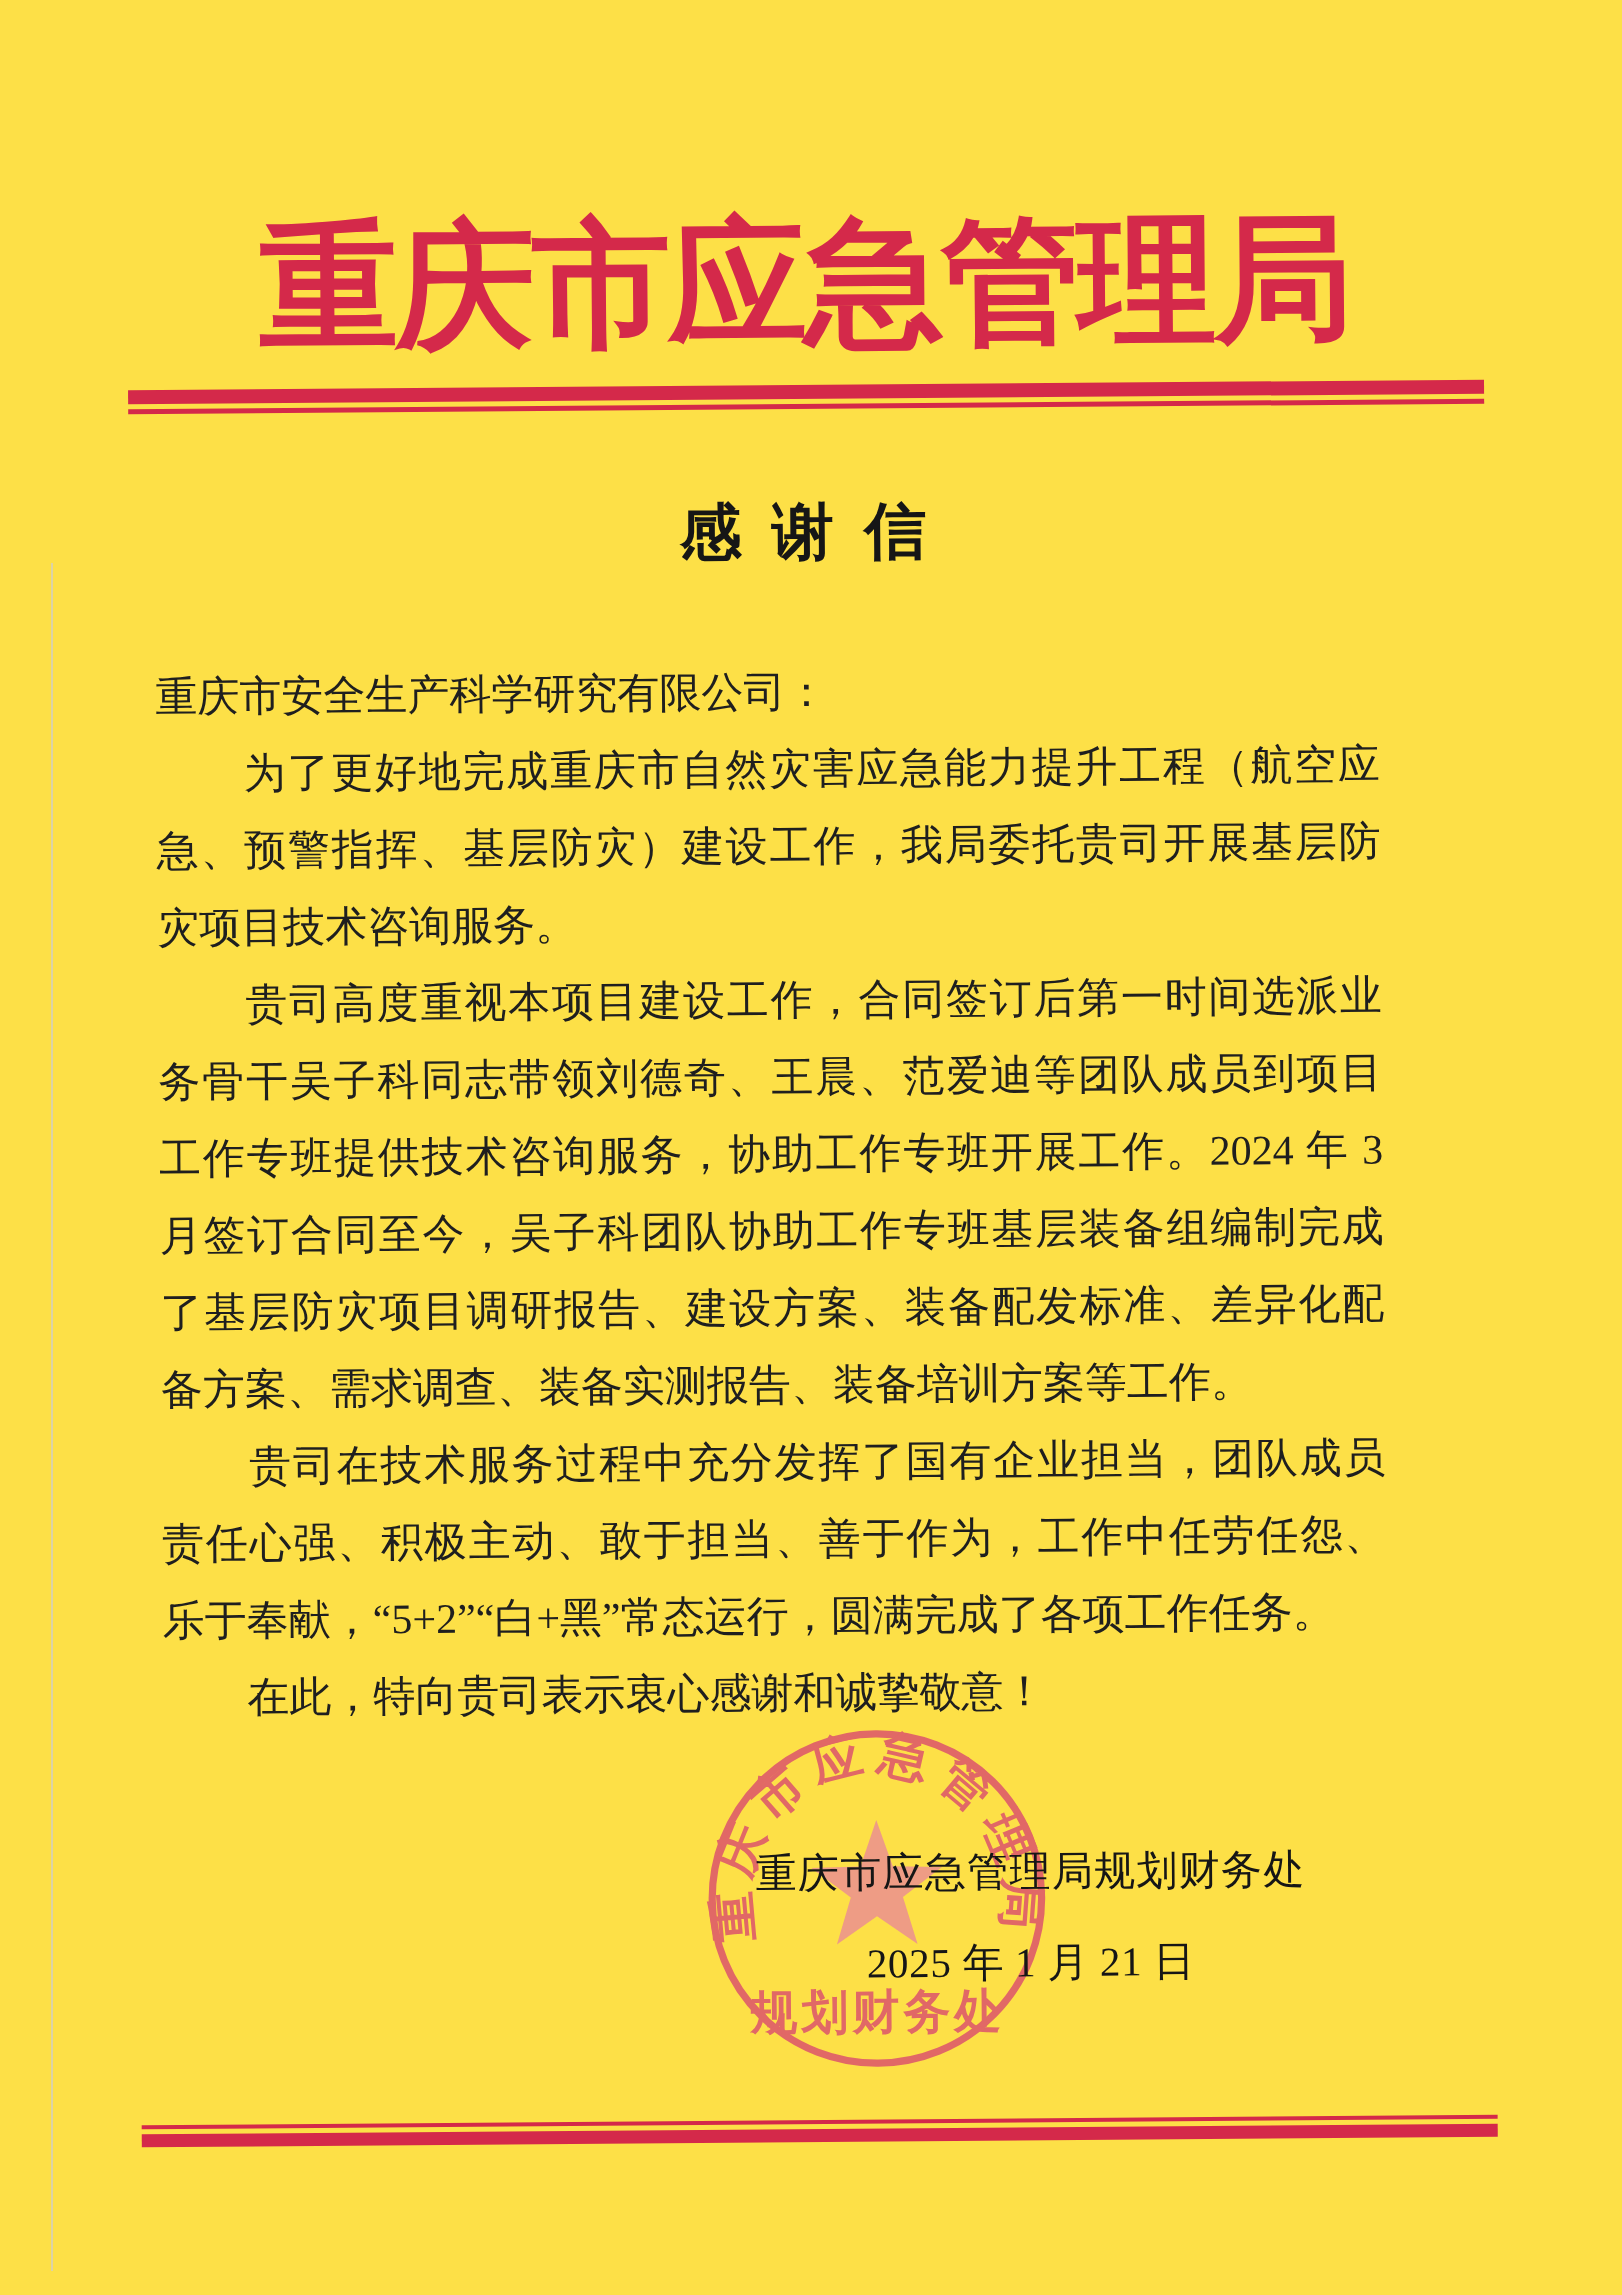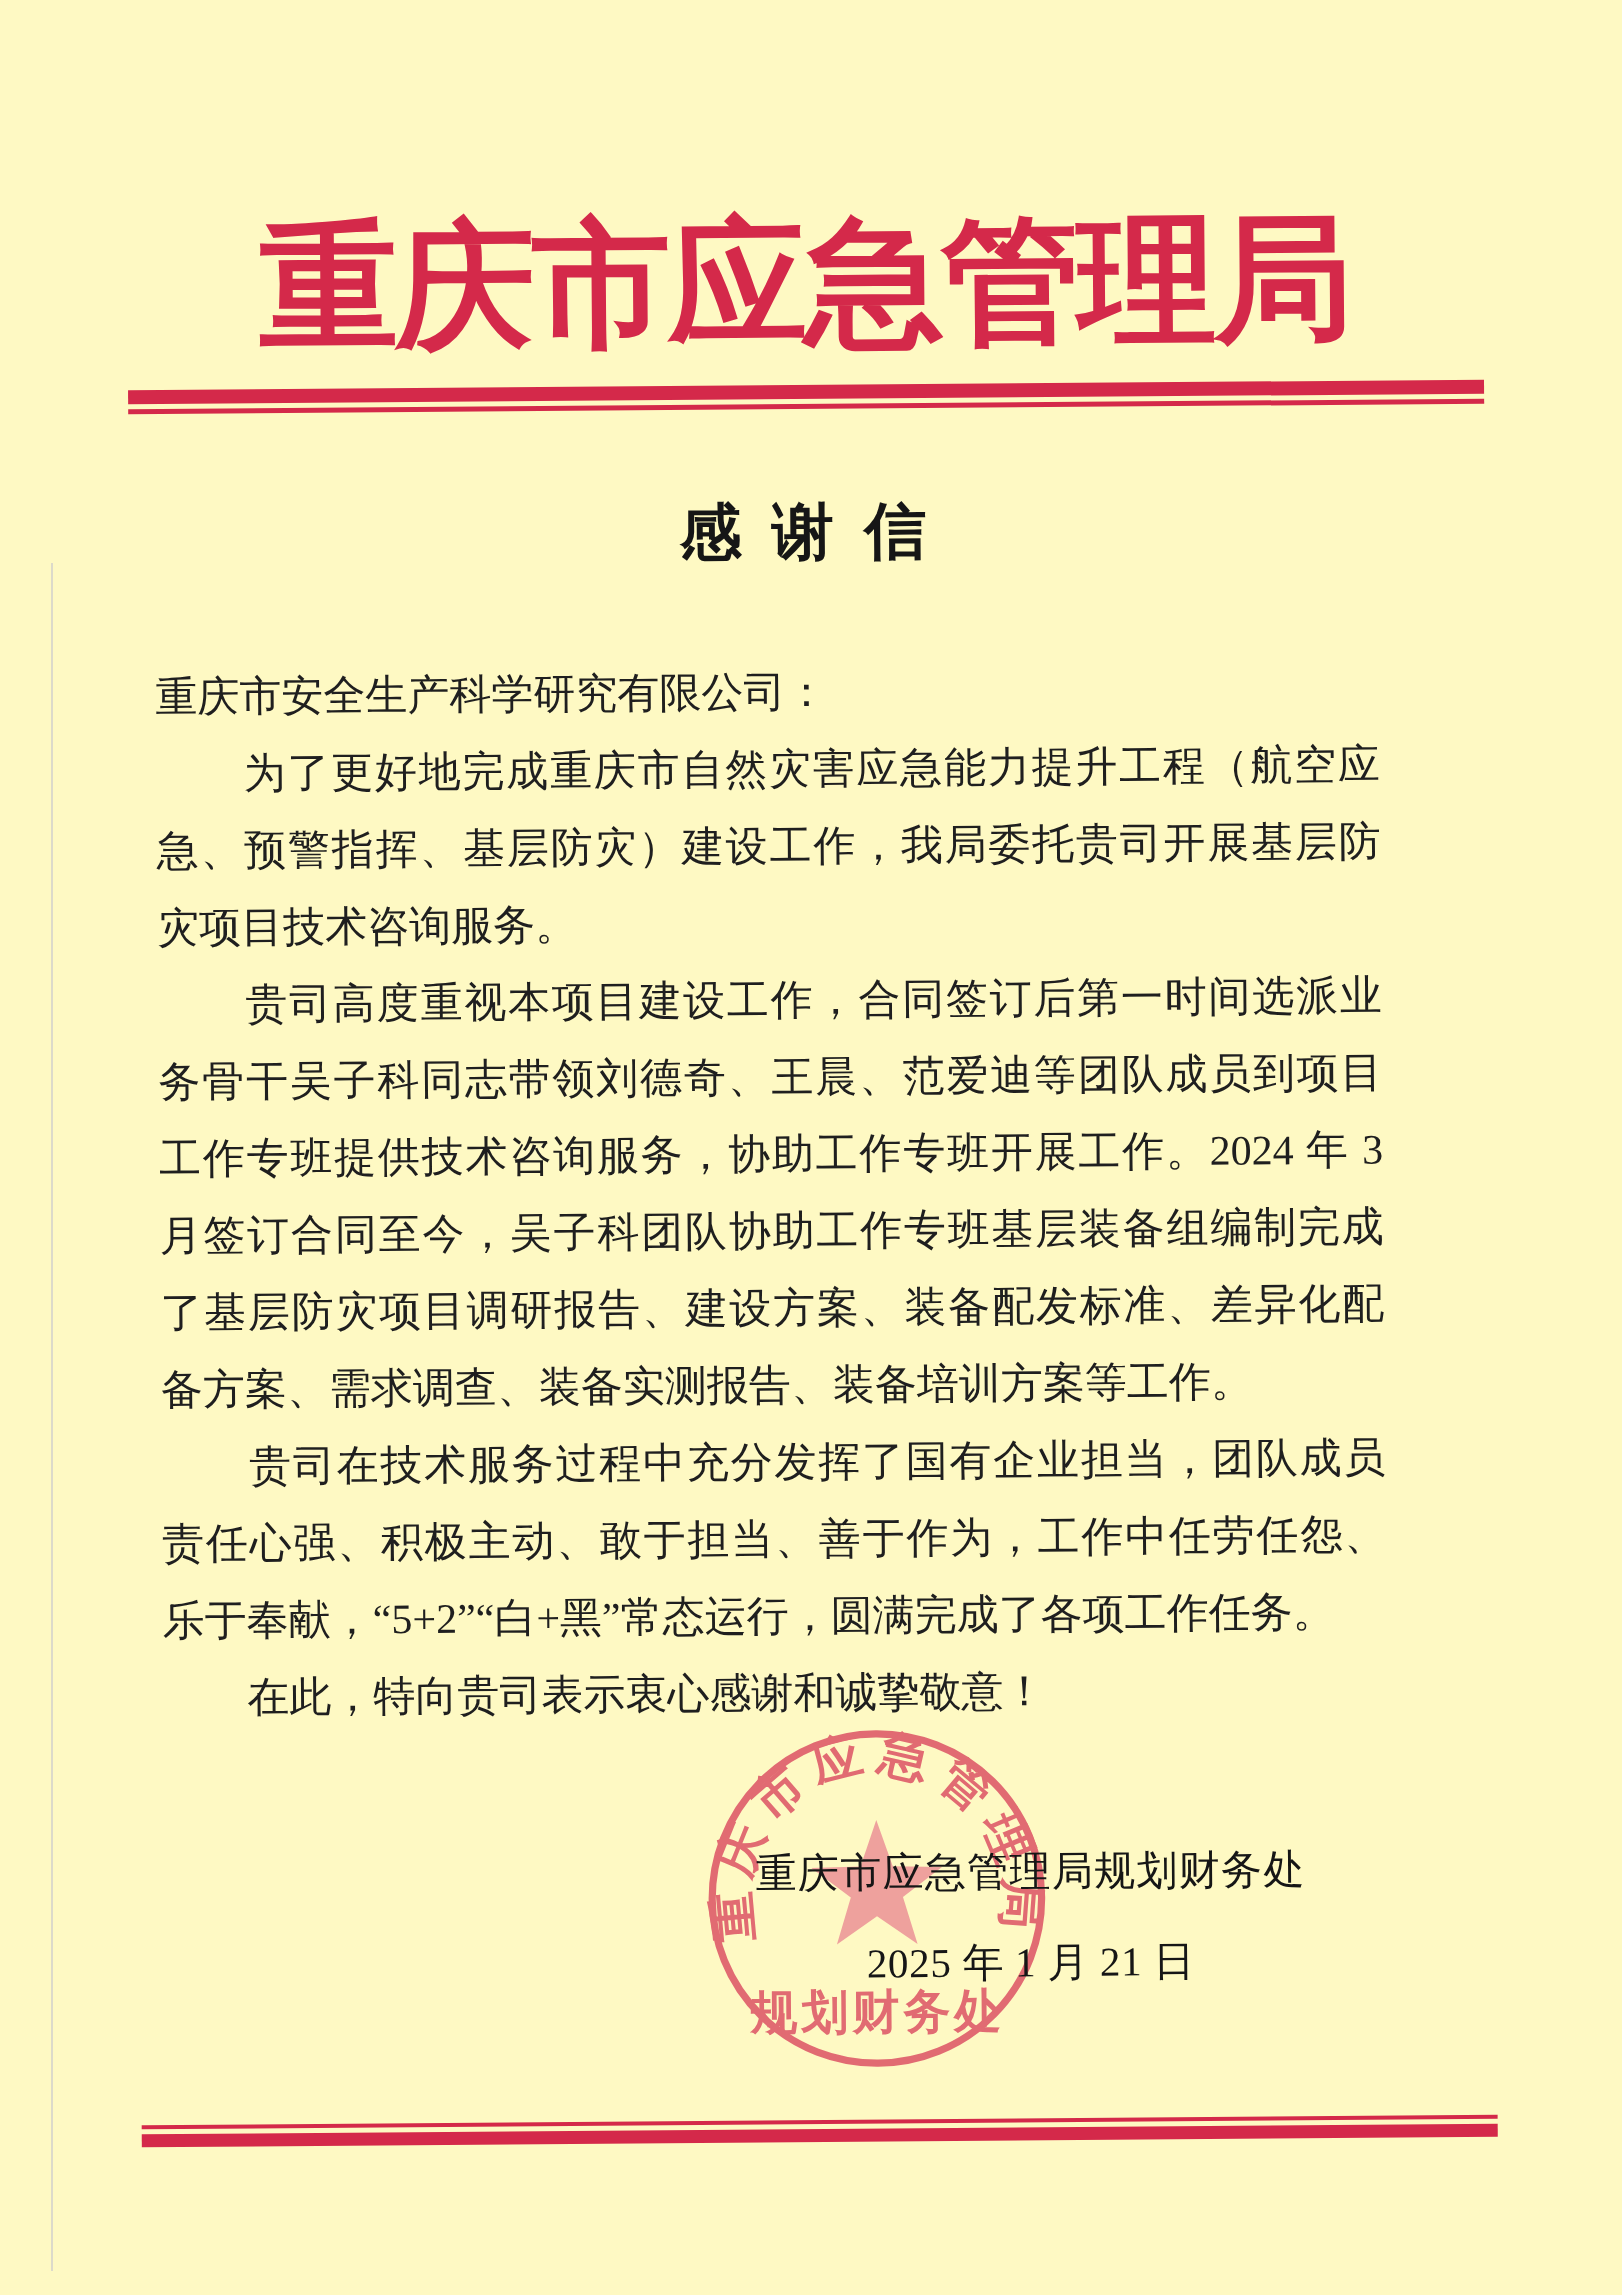--- a/index.html
+++ b/index.html
@@ -1,19 +1,19 @@
 <!DOCTYPE html>
 <html style="--accent: #d4294a; --stamp: #de5b69; --stamp-star: #ea8c94;font-size:10.5px"><head>
 <meta charset="utf-8">
 <style>
   html,body{margin:0;padding:0;background:#e9e9e9;}
   .page{
     position:relative;
     width:1623px;height:2295px;
-    background:#fef9c3;
+    background:#fde047;
     overflow:hidden;
     font-family:"Liberation Serif","DejaVu Serif",serif;
     color:#1f1f1f;
   }
   .content{
     position:absolute;inset:0;
     transform:rotate(-0.45deg);
     transform-origin:50% 50%;
   }
   .scan-line{

